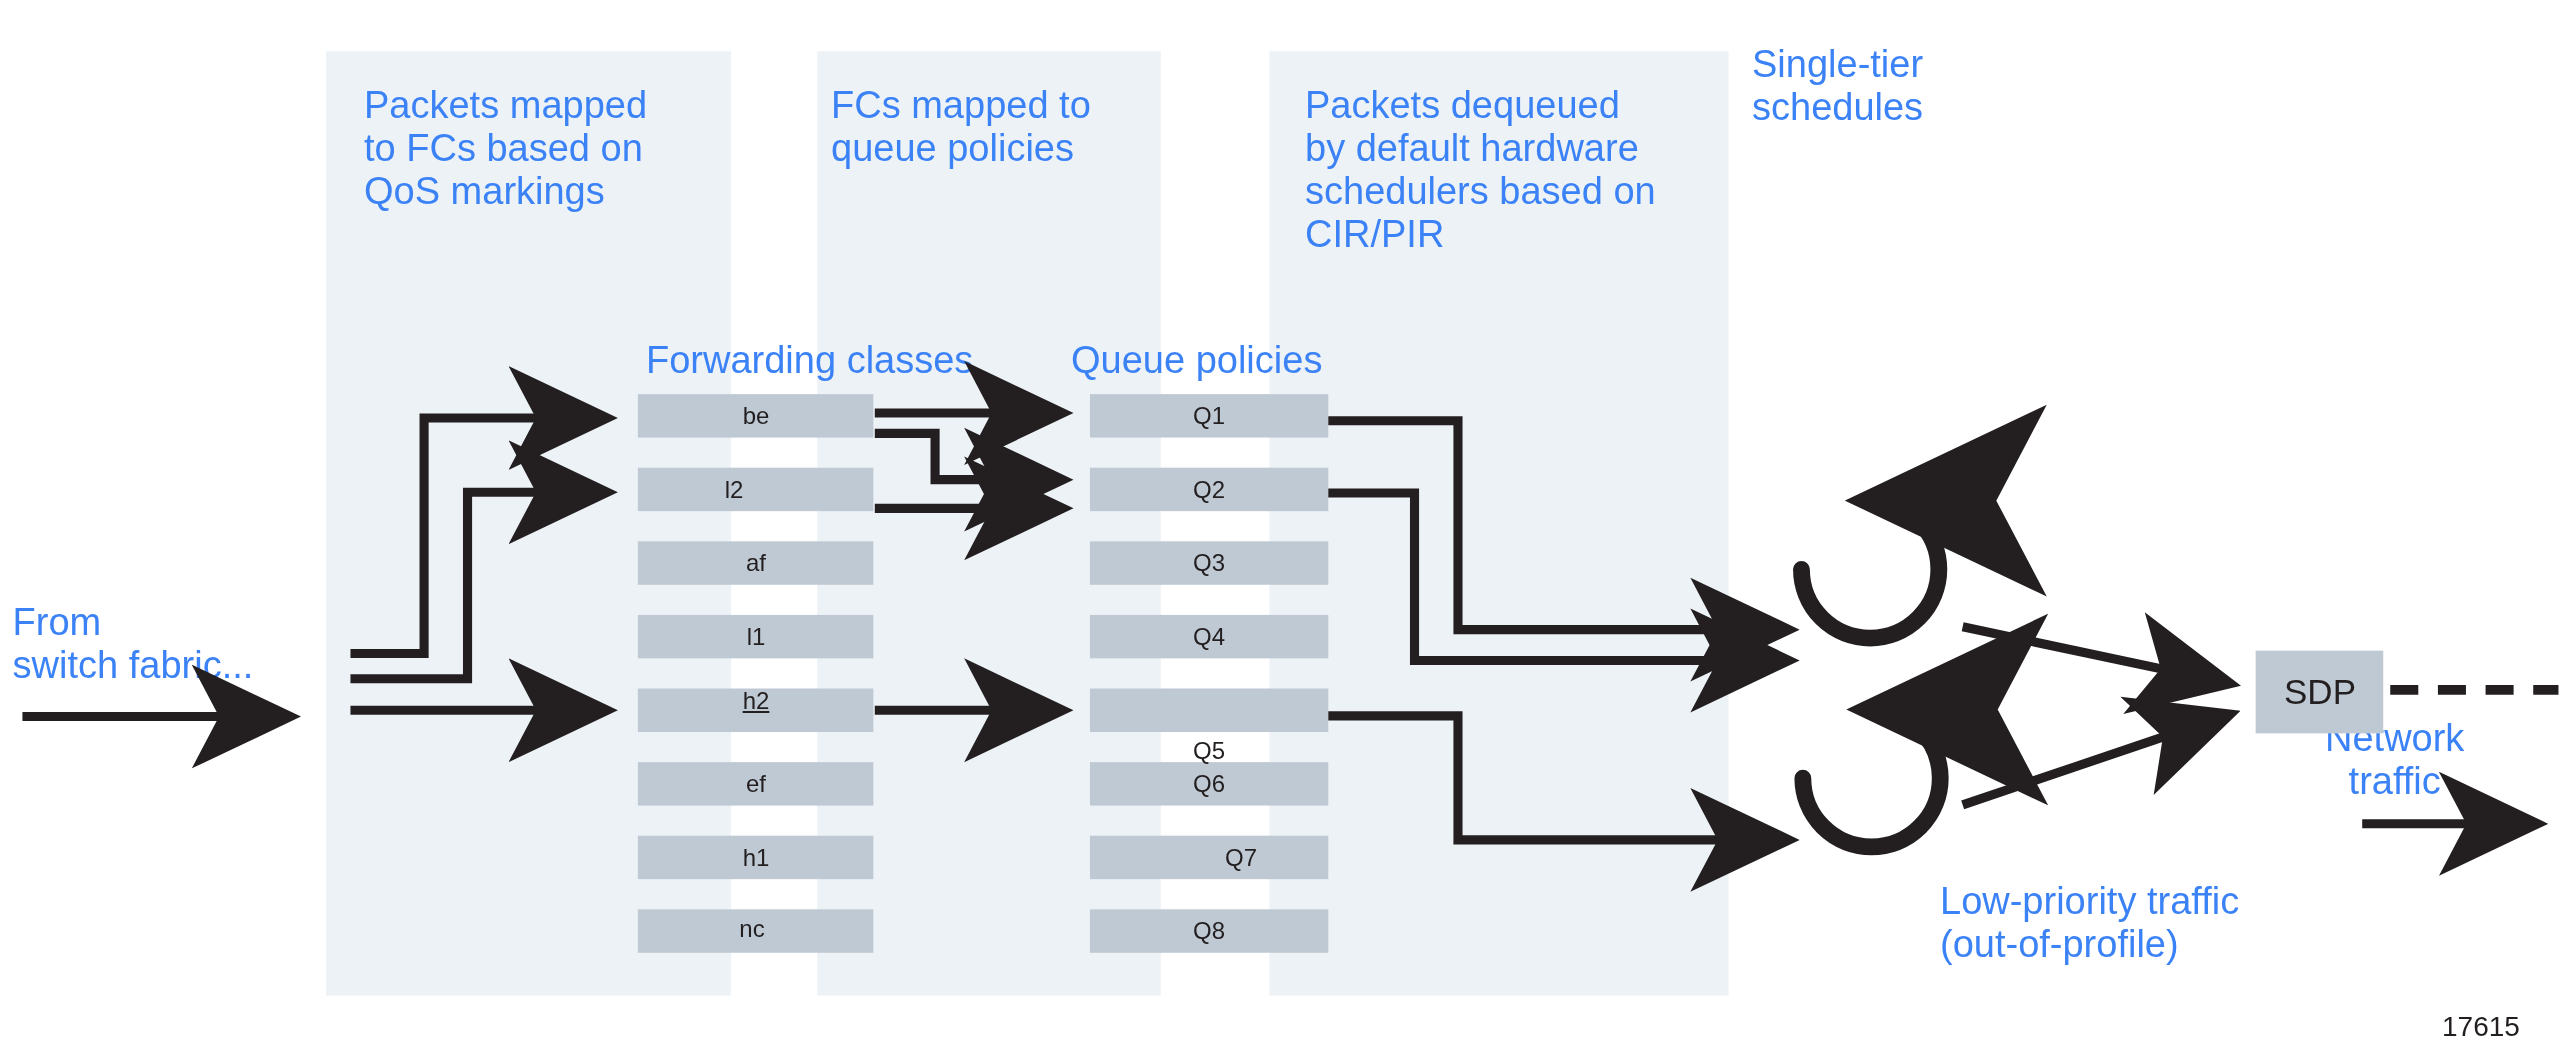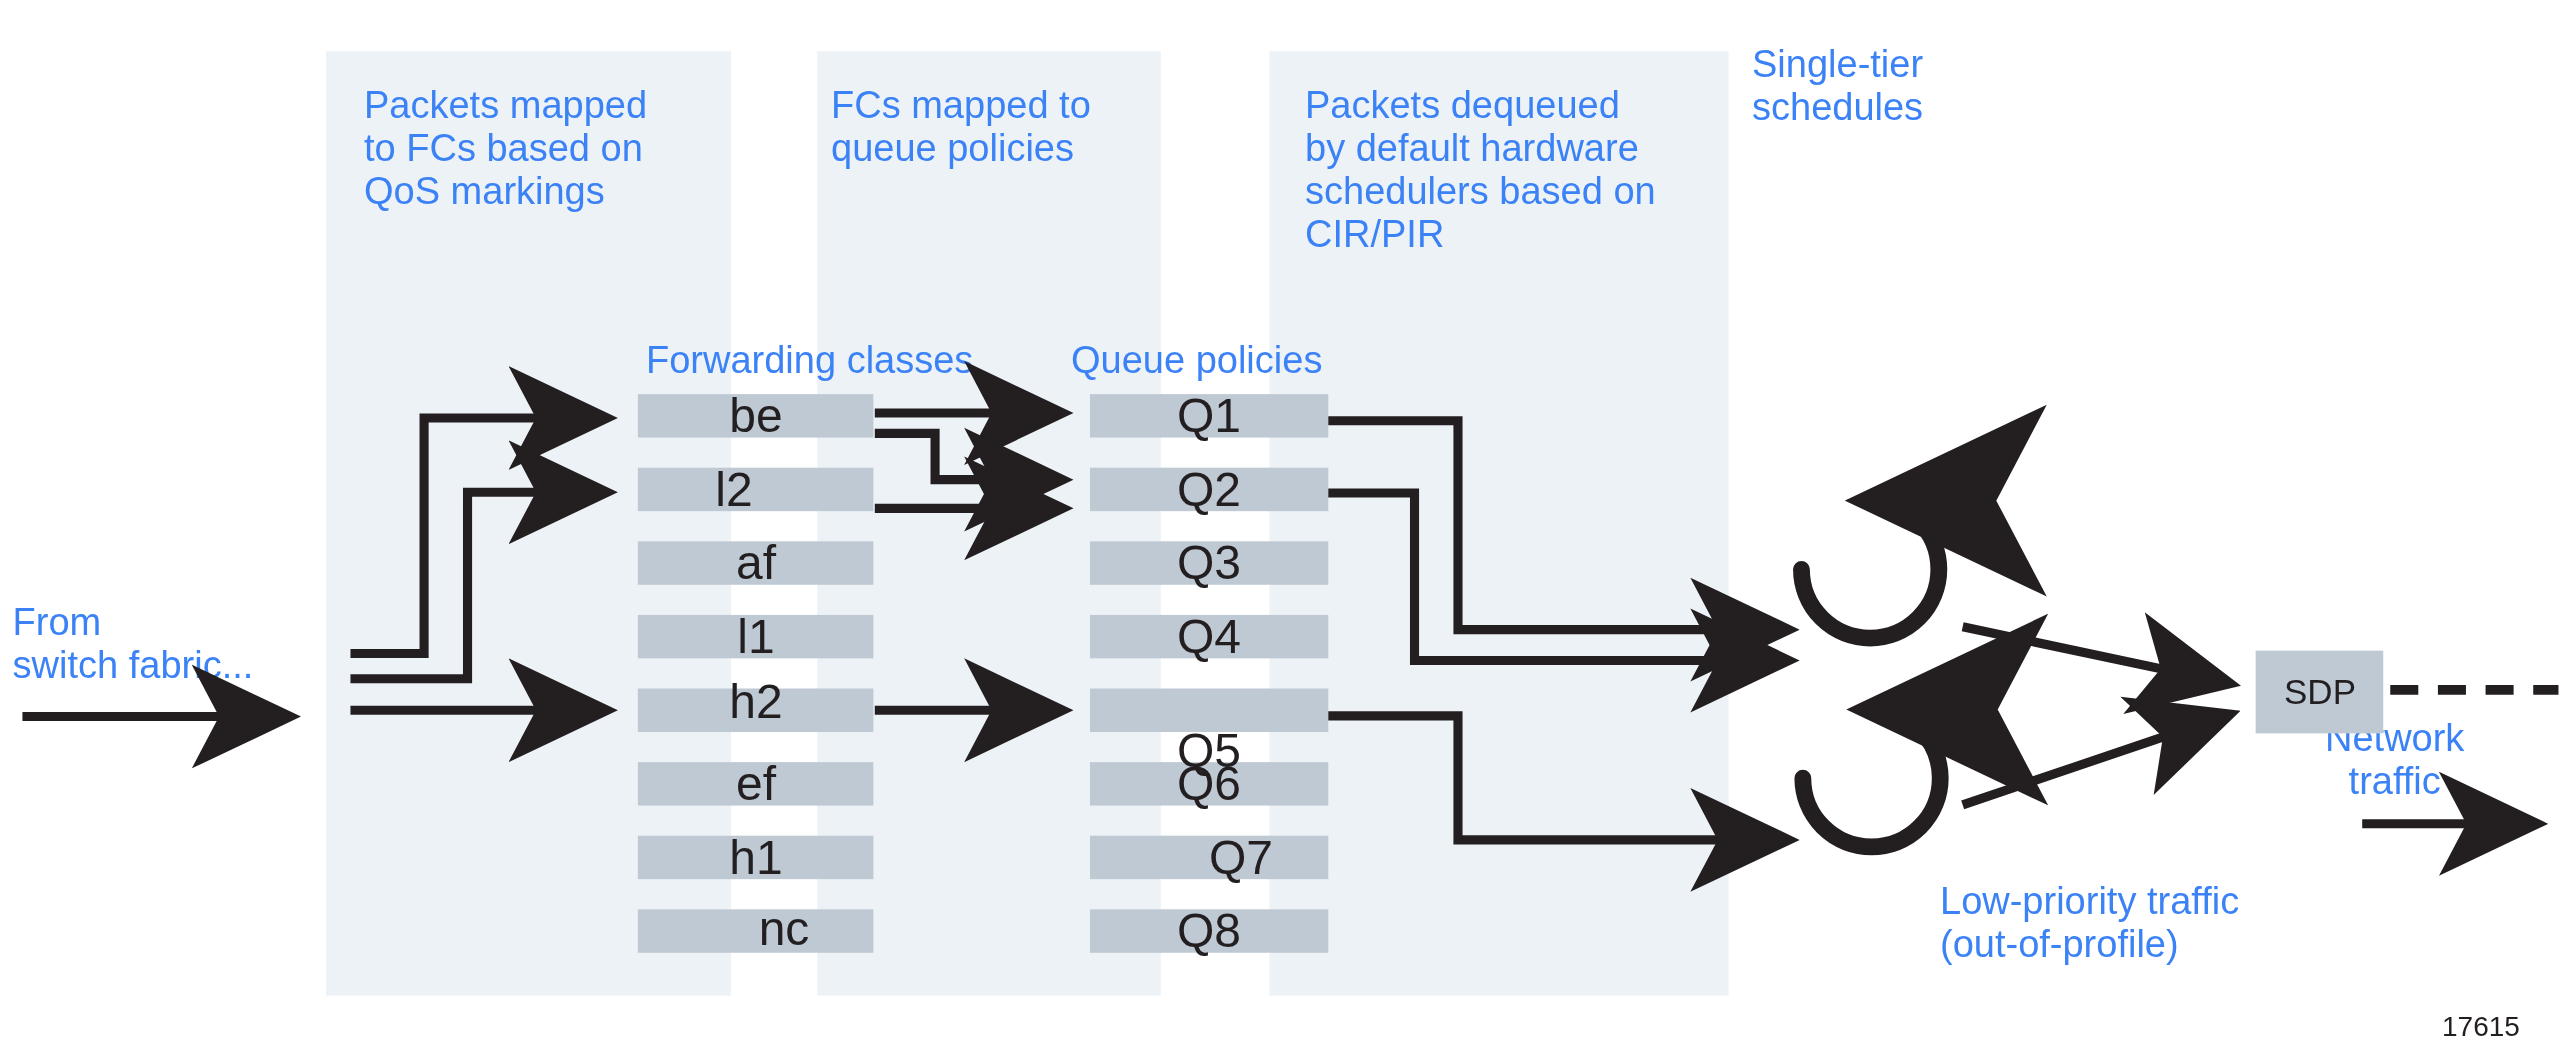--- a/index.html
+++ b/index.html
@@ -3,21 +3,21 @@
 <meta charset="utf-8">
 <style>
   html,body{margin:0;padding:0;background:#ffffff;}
   body{width:2576px;height:1063px;position:relative;overflow:hidden;
        font-family:"Liberation Sans","DejaVu Sans",sans-serif;color:#231f20;}
   #stage{position:absolute;left:0;top:0;width:2576px;height:1063px;}
   svg.layer{position:absolute;left:0;top:0;width:2576px;height:1063px;overflow:visible;}
   .txt{position:absolute;color:#3b82f6;line-height:1.13;white-space:pre;}
   .hdr{font-size:38px;}
   .colhdr{font-size:38px;}
-  .boxlbl{position:absolute;font-size:48px;color:#231f20;display:flex;
+  .boxlbl{position:absolute;font-size:24px;color:#231f20;display:flex;
           align-items:center;justify-content:center;}
   .fignum{position:absolute;font-size:28px;color:#231f20;}
   .sdplbl{position:absolute;font-size:35px;color:#231f20;display:flex;
           align-items:center;justify-content:center;}
 </style>
 </head>
 <body>
 
 <div id="stage">
 
@@ -57,24 +57,24 @@
     <rect x="910" y="877" width="336" height="62" fill="#bfc9d4"></rect>
     <rect x="910" y="982" width="336" height="62" fill="#bfc9d4"></rect>
     <rect x="910" y="1087" width="336" height="62" fill="#bfc9d4"></rect>
     <rect x="910" y="1192" width="336" height="62" fill="#bfc9d4"></rect>
     <rect x="910" y="1297" width="336" height="62" fill="#bfc9d4"></rect>
   </svg>
   <div class="boxlbl" style="left:638px;top:394px;width:236px;height:43px;">be</div>
   <div class="boxlbl" style="left:638px;top:468px;width:192px;height:43px;">l2</div>
   <div class="boxlbl" style="left:638px;top:541px;width:236px;height:43px;">af</div>
   <div class="boxlbl" style="left:638px;top:615px;width:236px;height:43px;">l1</div>
-  <div class="boxlbl" style="left:638px;top:688px;width:236px;height:26px;">h2</div>
+  <div class="boxlbl" style="left:638px;top:688px;width:236px;height:26px;text-decoration:underline;">h2</div>
   <div class="boxlbl" style="left:638px;top:762px;width:236px;height:43px;">ef</div>
   <div class="boxlbl" style="left:638px;top:836px;width:236px;height:43px;">h1</div>
-  <div class="boxlbl" style="left:640px;top:909px;width:236px;height:39px;padding-left:26px;">nc</div>
+  <div class="boxlbl" style="left:608px;top:909px;width:236px;height:39px;padding-left:26px;">nc</div>
 
   <svg class="layer" viewBox="0 0 3675 1516" width="2576" height="1063">
     <rect x="1555" y="562" width="340" height="62" fill="#bfc9d4"></rect>
     <rect x="1555" y="667" width="340" height="62" fill="#bfc9d4"></rect>
     <rect x="1555" y="772" width="340" height="62" fill="#bfc9d4"></rect>
     <rect x="1555" y="877" width="340" height="62" fill="#bfc9d4"></rect>
     <rect x="1555" y="982" width="340" height="62" fill="#bfc9d4"></rect>
     <rect x="1555" y="1087" width="340" height="62" fill="#bfc9d4"></rect>
     <rect x="1555" y="1192" width="340" height="62" fill="#bfc9d4"></rect>
     <rect x="1555" y="1297" width="340" height="62" fill="#bfc9d4"></rect>

